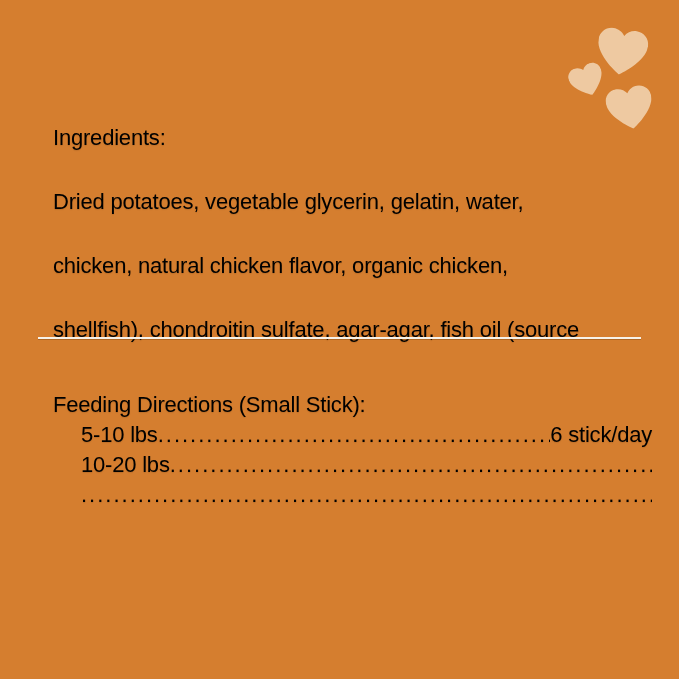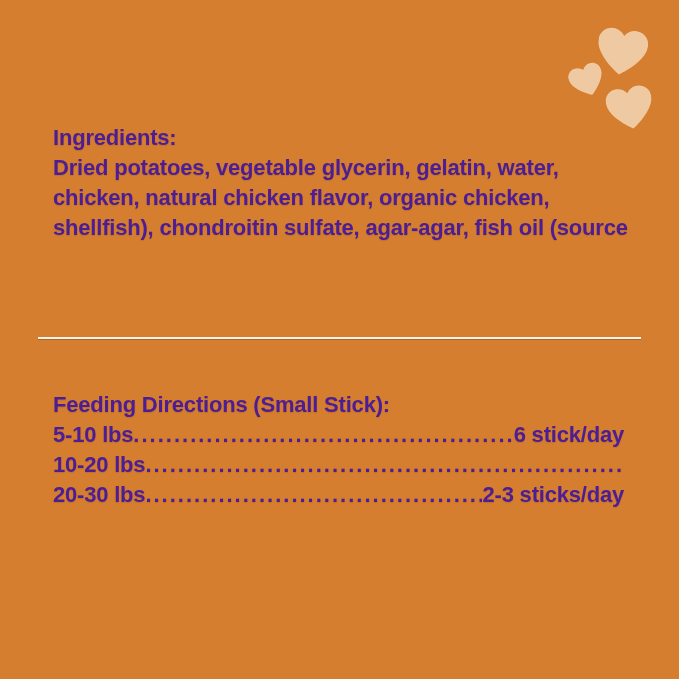--- a/index.html
+++ b/index.html
@@ -24,46 +24,47 @@
   .heart { position: absolute; }
   .heart svg { display: block; width: 100%; height: 100%; }
   .heart-large  { left: 37px; top:  9px; width: 50px; height: 46px; transform: rotate(8deg); }
   .heart-small  { left: 10px; top: 45px; width: 34px; height: 31px; transform: rotate(-20deg); }
   .heart-medium { left: 47px; top: 67px; width: 46px; height: 42px; transform: rotate(-10deg); }
 
   .text-panel {
     position: absolute;
     left: 53px;
     right: 38px;
-    color: #4c1d95;
-    font-weight: 700;
+    color: #000000;
+    font-weight: 400;
     font-size: 22px;
     letter-spacing: -0.2px;
     line-height: 30px;
     text-shadow: 0 1px 1px rgba(101, 57, 16, 0.18);
   }
   .ingredients-block { top: 123px; }
-  .ingredients-line { white-space: nowrap; }
+  .ingredients-line { white-space: nowrap; margin-top: 34px; }
 
   .divider {
     position: absolute;
     left: 38px;
     top: 337px;
     width: 603px;
     height: 2px;
     background: #f7f2ea;
     box-shadow: 0 1px 0 rgba(110, 60, 15, 0.35);
   }
 
   .feeding-block { top: 390px; }
   .feeding-row {
     display: flex;
     align-items: baseline;
     width: 571px;
     white-space: nowrap;
+    margin-left: 28px;
   }
   .weight-range { flex: 0 0 auto; }
   .dot-leader {
     flex: 1 1 auto;
     overflow: hidden;
     white-space: nowrap;
     letter-spacing: 2px;
     min-width: 0;
   }
   .serving-amount { flex: 0 0 auto; }
@@ -108,19 +109,17 @@
       <span class="dot-leader">........................................................................................................................................................</span>
       <span class="serving-amount">6 stick/day</span>
     </div>
 
     <div class="feeding-row">
       <span class="weight-range">10-20 lbs</span>
       <span class="dot-leader">........................................................................................................................................................</span>
     </div>
 
     <div class="feeding-row">
-      <span class="weight-range">20-30 lbs</span>
       <span class="dot-leader">........................................................................................................................................................</span>
-      <span class="serving-amount">2-3 sticks/day</span>
     </div>
   </div>
 
 </div>
 
 </body></html>

